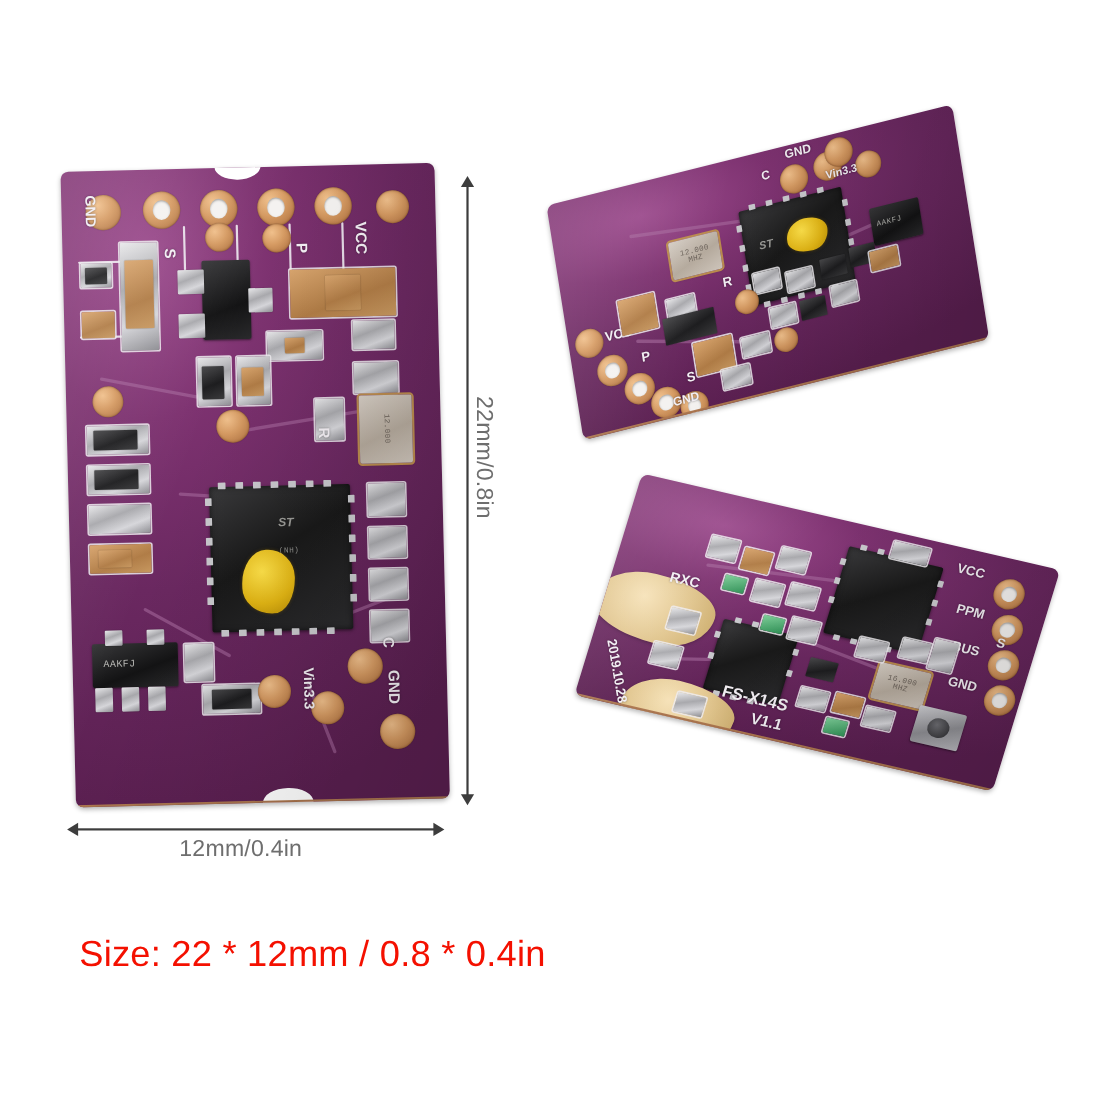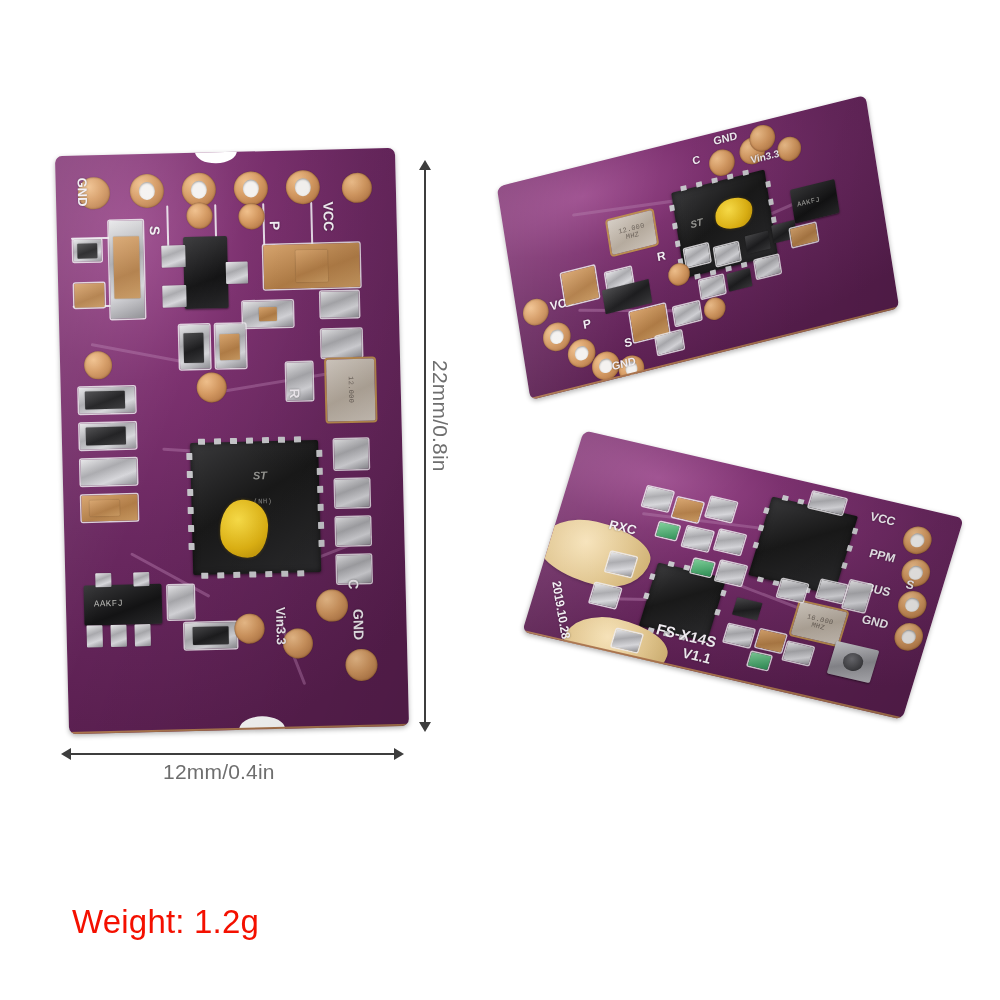--- a/index.html
+++ b/index.html
@@ -427,15 +427,15 @@
       <div class="smd silk" style="left:300px;top:86px;width:22px;height:28px;"></div>
       <div class="smd silk" style="left:238px;top:8px;width:34px;height:16px;"></div>
       <div class="smd silk" style="left:62px;top:112px;width:26px;height:20px;"></div>
       <div class="smd silk" style="left:56px;top:146px;width:26px;height:20px;"></div>
       <div class="smd silk" style="left:90px;top:186px;width:26px;height:18px;"></div>
 
       <div class="edge"></div>
     </div>
   </div>
 
-  <div class="spec" id="spec-weight">Weight: 1.2g</div>
+  <div class="spec" id="spec-size">Size: 22 * 12mm / 0.8 * 0.4in</div>
 
 </div>
 
 </body></html>

